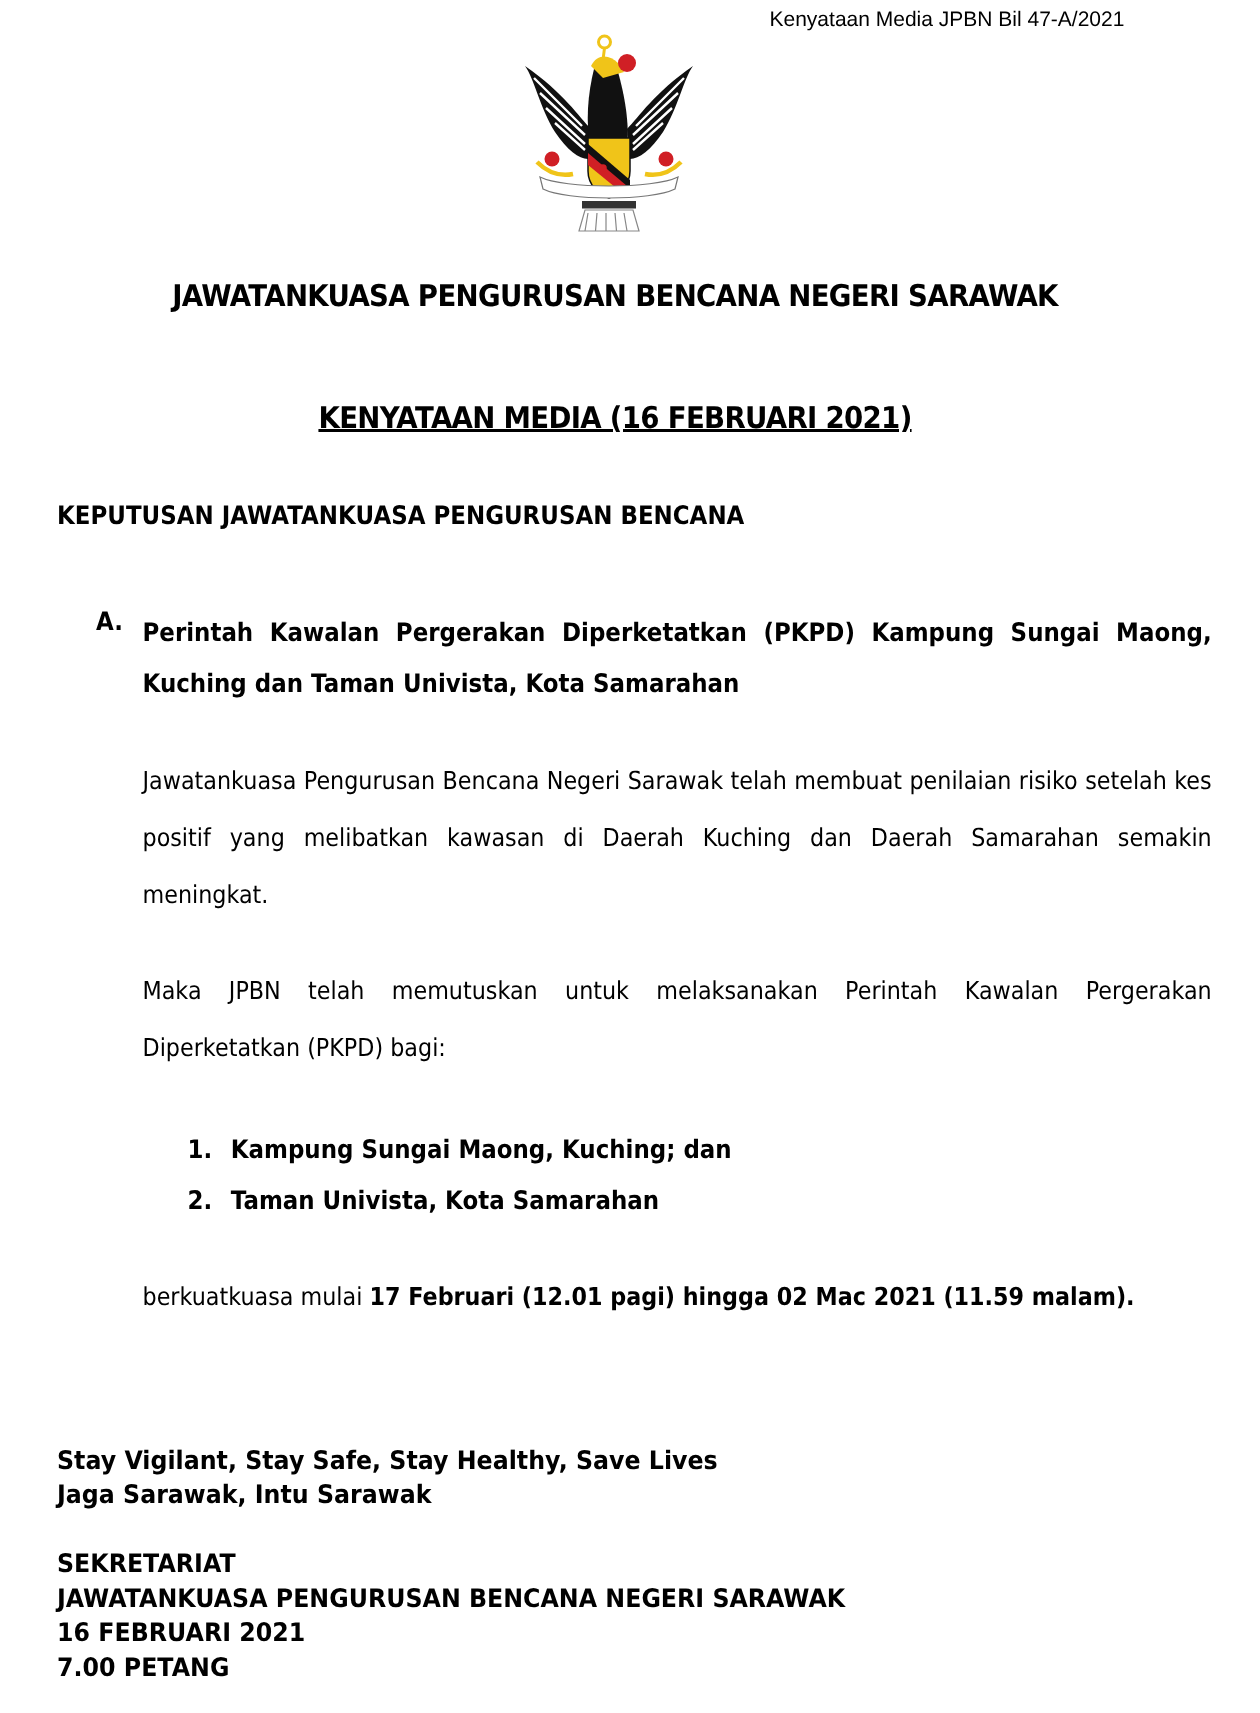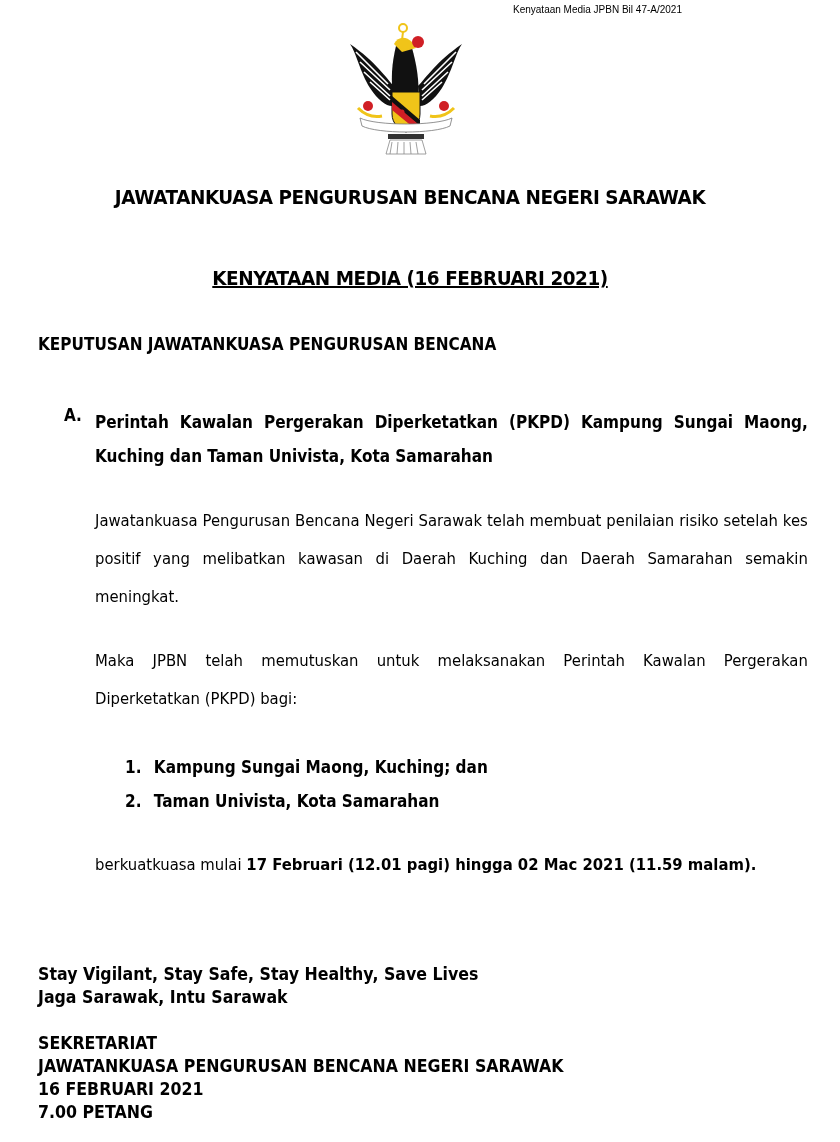--- a/index.html
+++ b/index.html
@@ -1,21 +1,21 @@
 <!DOCTYPE html>
 <html><head>
   <meta charset="utf-8">
   <style>
     html, body { margin: 0; padding: 0; background: #ffffff; }
     body {
       width: 840px; height: 1142px; position: relative; overflow: hidden;
       font-family: "DejaVu Sans", sans-serif; color: #000;
     }
     .abs { position: absolute; }
-    .ref { left: 513px; top: 4px; font-size: 10px; font-family: "Liberation Sans", sans-serif; white-space: nowrap; }
+    .ref { left: 513px; top: 4px; font-size: 14px; font-family: "Liberation Sans", sans-serif; white-space: nowrap; }
     .crest { left: 346px; top: 22px; width: 120px; height: 134px; }
     .title1 {
       left: 0; width: 820px; top: 185px; text-align: center;
       font-weight: bold; font-size: 20px; letter-spacing: -0.5px;
       font-family: "DejaVu Sans", sans-serif; transform: scaleX(0.92); transform-origin: 410px 0;
       white-space: nowrap;
     }
     .title2 {
       left: 0; width: 820px; top: 266px; text-align: center;
       font-weight: bold; font-size: 20px; text-decoration: underline; letter-spacing: -0.5px;

